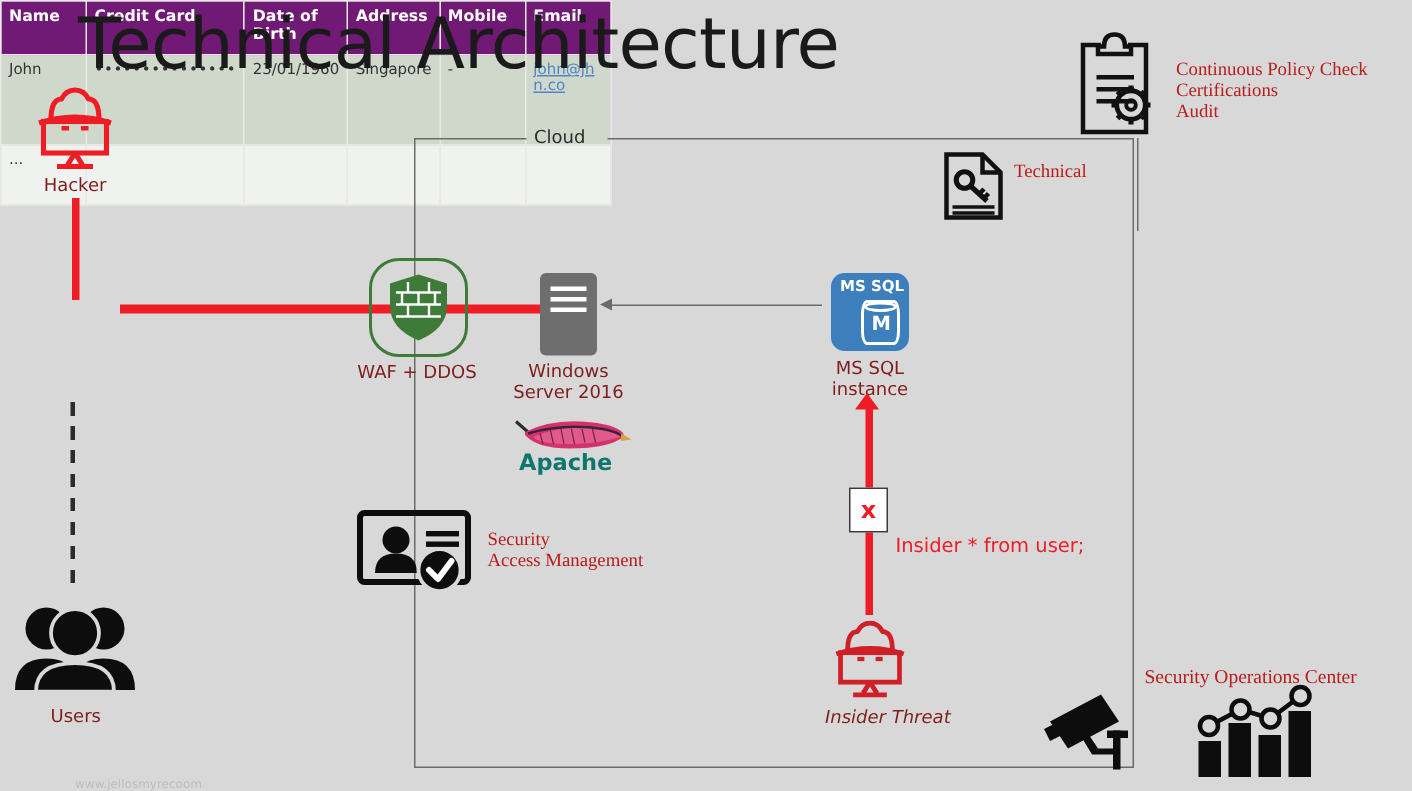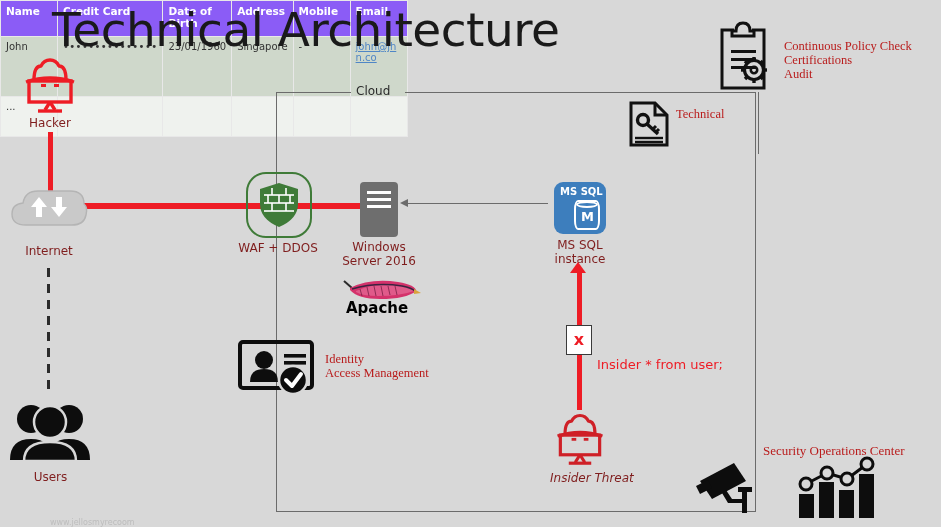--- a/index.html
+++ b/index.html
@@ -96,21 +96,21 @@
     border-right: 8px solid #6b6b6b;
   }
 
   
   #data-table {
     left: 620px; top: 157px;
     border-collapse: collapse;
     font-family: "DejaVu Sans", sans-serif;
   }
   #data-table th {
-    background: #8b5cf6;
+    background: #701a75;
     color: #ffffff;
     font-size: 10.5px;
     font-weight: bold;
     text-align: left;
     padding: 4px 5px;
     vertical-align: top;
     border: 1px solid #e8e8e8;
     width: 57px;
     height: 36px;
   }
@@ -194,21 +194,21 @@
   #sql-text {
     left: 597px; top: 357px;
     font-size: 13px; color: #ee1c25;
     font-family: "DejaVu Sans", sans-serif;
     white-space: nowrap;
   }
 
   
   #apache-text {
     left: 346px; top: 299px;
-    font-size: 15px; font-weight: bold; color: #000000;
+    font-size: 15px; font-weight: bold; color: #0f766e;
     font-family: "DejaVu Sans", sans-serif;
   }
 
   
   #watermark {
     left: 50px; top: 518px;
     font-size: 8px; color: #bdbdbd;
     font-family: "DejaVu Sans", sans-serif;
   }
   svg { display: block; overflow: visible; }
@@ -240,30 +240,20 @@
 
       <rect x="21" y="32" width="5" height="3" fill="#ee1c25"></rect>
       <rect x="34" y="32" width="5" height="3" fill="#ee1c25"></rect>
 
       <path d="M30 50 L25 58 M30 50 L35 58" stroke="#ee1c25" stroke-width="3.4" fill="none"></path>
       <path d="M18 59 L42 59" stroke="#ee1c25" stroke-width="3.4"></path>
     </svg>
     <div class="node-label" style="margin-top:2px; width:60px;">Hacker</div>
   </div>
 
-  <div class="abs" style="left:8px; top:185px; width:82px; height:80px;">
-    <svg width="82" height="44" viewBox="0 0 82 44">
-      <path d="M18 40 Q4 40 4 29 Q4 19 15 18 Q17 6 30 6 L62 6 Q76 6 76 19 Q80 22 78 30 Q76 40 64 40 Z" fill="#c9c9c9" stroke="#b4b4b4" stroke-width="1.4"></path>
-
-      <path d="M28 32 L28 22 L23 22 L31 12 L39 22 L34 22 L34 32 Z" fill="#ffffff"></path>
-
-      <path d="M48 12 L48 22 L43 22 L51 32 L59 22 L54 22 L54 12 Z" fill="#ffffff"></path>
-    </svg>
-    <div class="node-label" style="margin-top:15px; width:82px;">Internet</div>
-  </div>
 
   <div class="abs" id="user-dash"></div>
 
   <div class="abs" style="left:8px; top:402px; width:85px; height:86px;">
     <svg width="85" height="60" viewBox="0 0 85 60">
 
       <circle cx="23" cy="17" r="14" fill="#0d0d0d"></circle>
       <path d="M2 58 Q2 37 23 37 Q44 37 44 58 Z" fill="#0d0d0d"></path>
 
       <circle cx="61" cy="17" r="14" fill="#0d0d0d"></circle>
@@ -334,21 +324,21 @@
       <path d="M12 42 Q12 29 26 29 Q40 29 40 42 Z" fill="#0d0d0d"></path>
 
       <rect x="46" y="14" width="22" height="3.6" fill="#0d0d0d"></rect>
       <rect x="46" y="21" width="22" height="3.6" fill="#0d0d0d"></rect>
       <rect x="46" y="28" width="16" height="3.6" fill="#0d0d0d"></rect>
 
       <circle cx="55" cy="40" r="14" fill="#0d0d0d" stroke="#d8d8d8" stroke-width="2.5"></circle>
       <path d="M48 40 L54 46 L63 34" fill="none" stroke="#ffffff" stroke-width="4" stroke-linecap="round" stroke-linejoin="round"></path>
     </svg>
   </div>
-  <div class="abs annot-label" style="left:325px; top:352px;">Identity</div>
+  <div class="abs annot-label" style="left:325px; top:352px;">Security</div>
   <div class="abs annot-label" style="left:325px; top:366px;">Access Management</div>
 
   <div class="abs" id="mssql-icon"></div>
   <div class="abs" id="mssql-text">MS SQL</div>
   <div class="abs" id="mssql-cyl"></div>
   <div class="abs" id="mssql-cyl-top"></div>
   <div class="abs" id="mssql-m">M</div>
   <div class="abs node-label" style="left:535px; top:238px; width:90px;">MS SQL</div>
   <div class="abs node-label" style="left:535px; top:252px; width:90px;">instance</div>
 

